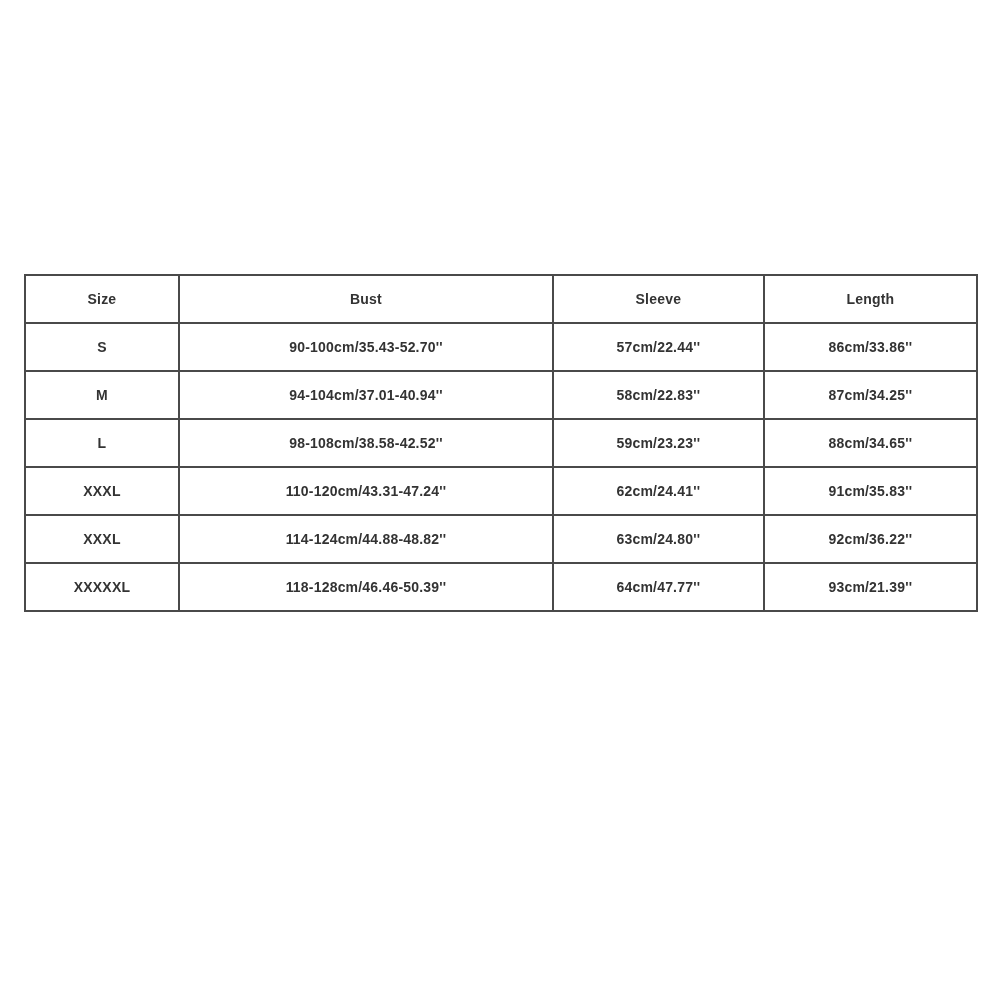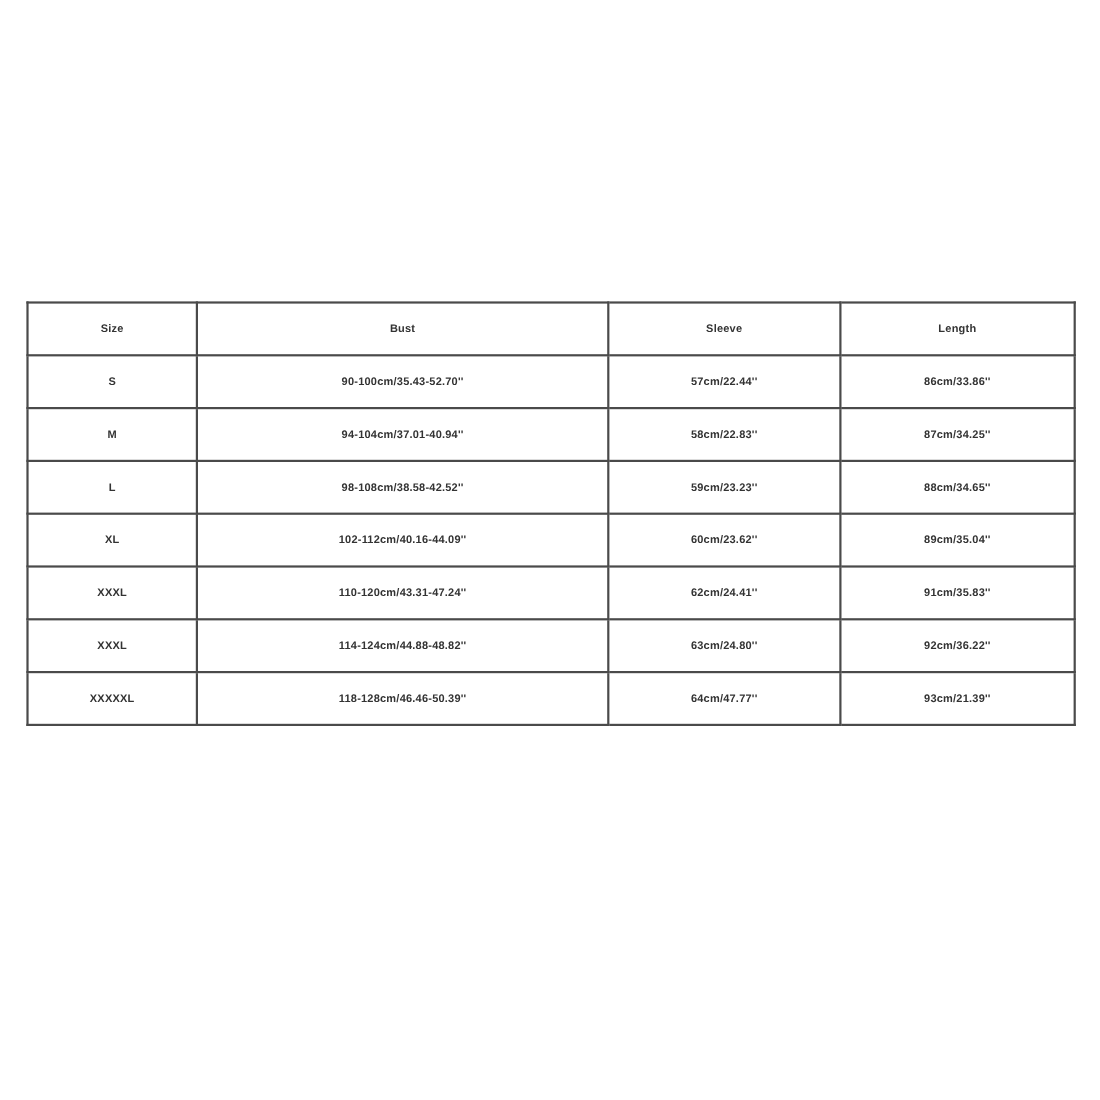--- a/index.html
+++ b/index.html
@@ -22,21 +22,21 @@
     width: 954px;
     border-collapse: collapse;
     table-layout: fixed;
   }
   .size-table th,
   .size-table td {
     border: 2px solid #4a4a4a;
     height: 46px;
     text-align: center;
     vertical-align: middle;
-    font-size: 10px;
+    font-size: 14px;
     font-weight: bold;
     color: #333333;
     letter-spacing: 0.2px;
     padding: 0 4px;
     white-space: nowrap;
     overflow: hidden;
   }
   .col-size   { width: 15.8%; }
   .col-bust   { width: 39.9%; margin-top: 48px; }
   .col-sleeve { width: 22.0%; }
@@ -68,26 +68,20 @@
           <td>58cm/22.83''</td>
           <td>87cm/34.25''</td>
         </tr>
         <tr>
           <td>L</td>
           <td>98-108cm/38.58-42.52''</td>
           <td>59cm/23.23''</td>
           <td>88cm/34.65''</td>
         </tr>
         <tr>
-          <td>XL</td>
-          <td>102-112cm/40.16-44.09''</td>
-          <td>60cm/23.62''</td>
-          <td>89cm/35.04''</td>
-        </tr>
-        <tr>
           <td>XXXL</td>
           <td>110-120cm/43.31-47.24''</td>
           <td>62cm/24.41''</td>
           <td>91cm/35.83''</td>
         </tr>
         <tr>
           <td>XXXL</td>
           <td>114-124cm/44.88-48.82''</td>
           <td>63cm/24.80''</td>
           <td>92cm/36.22''</td>

